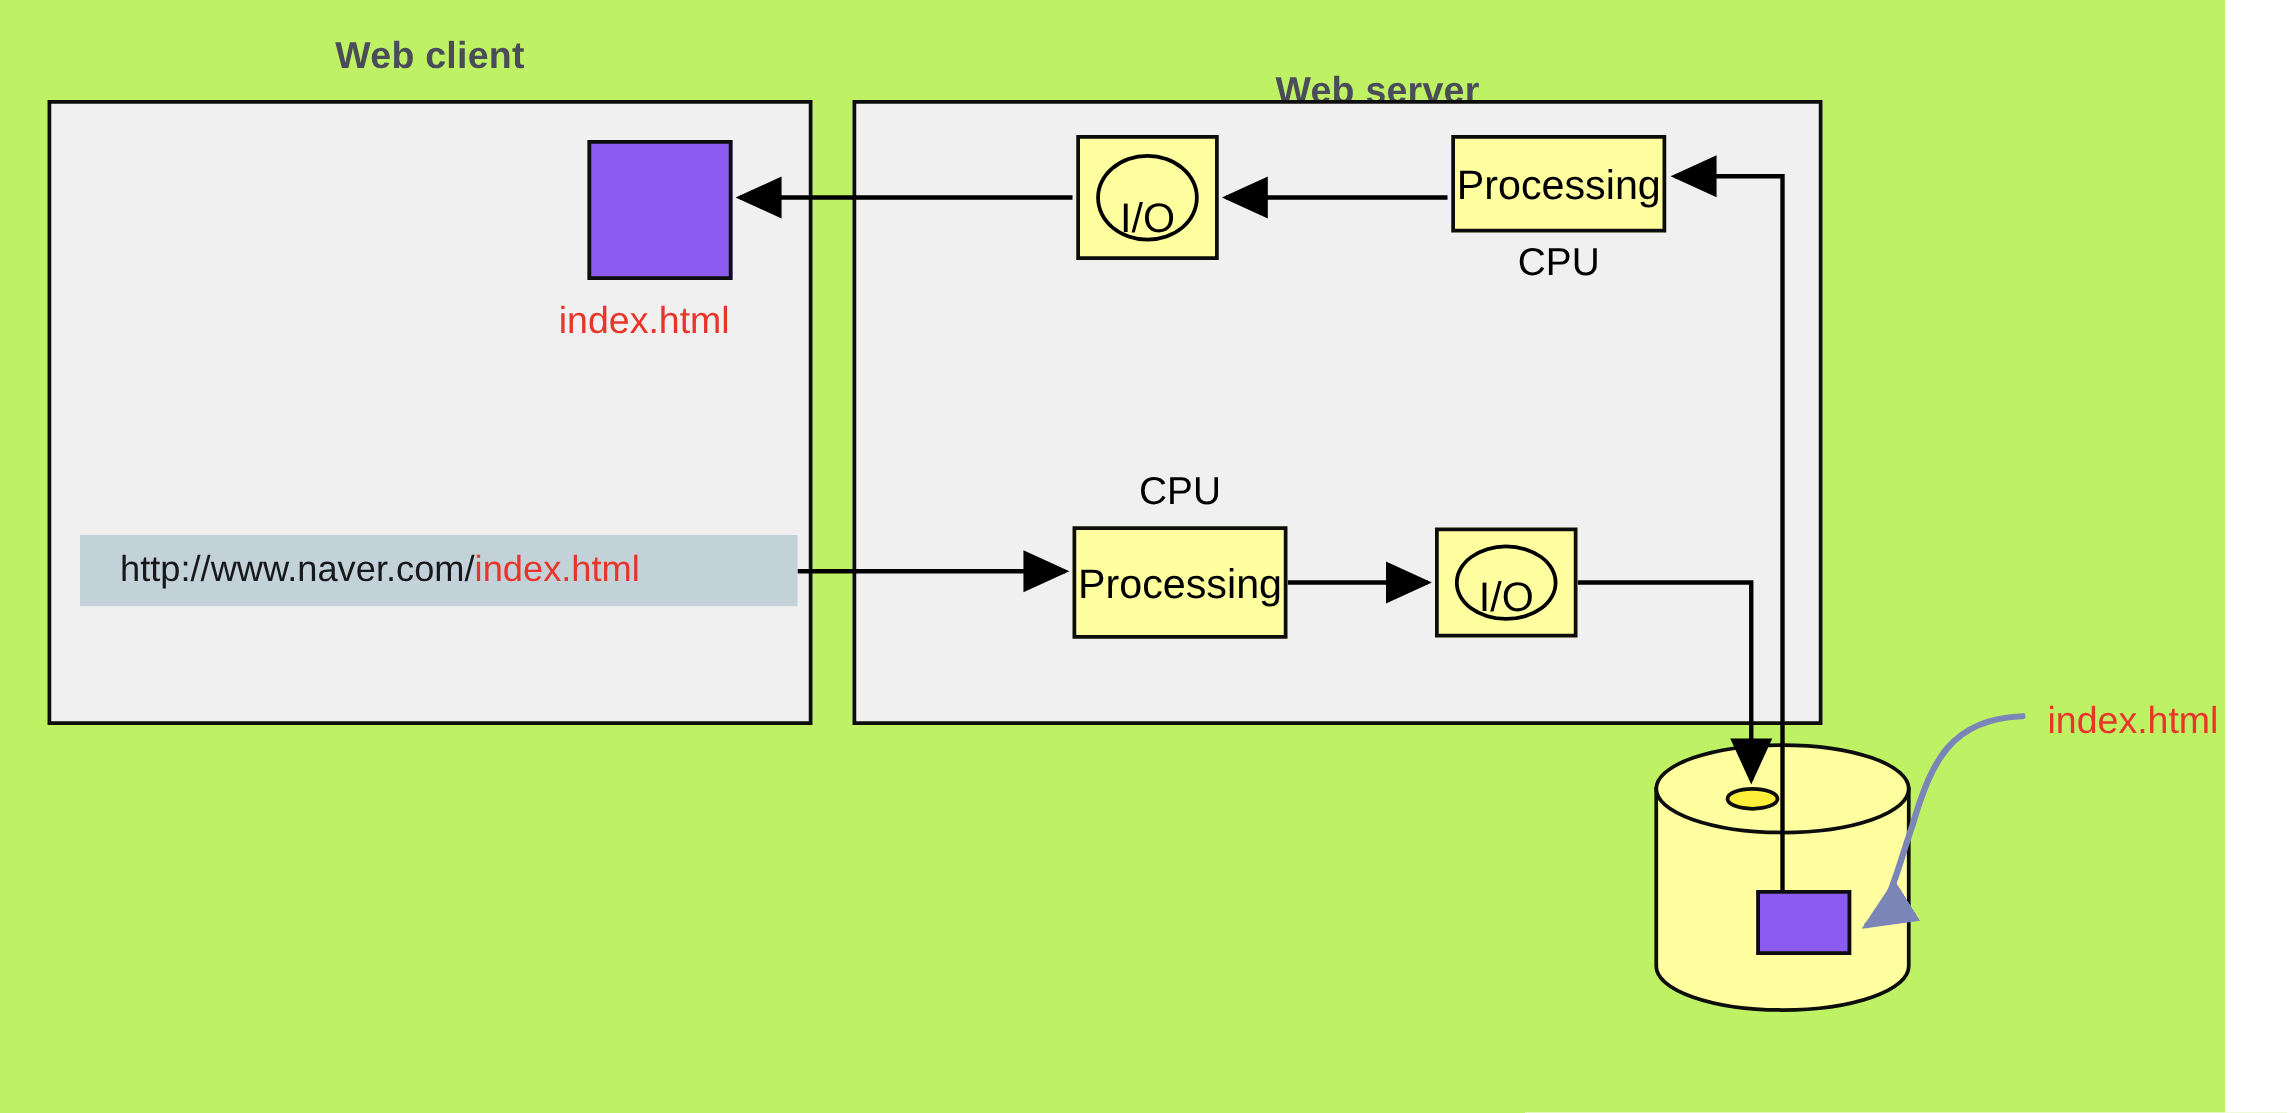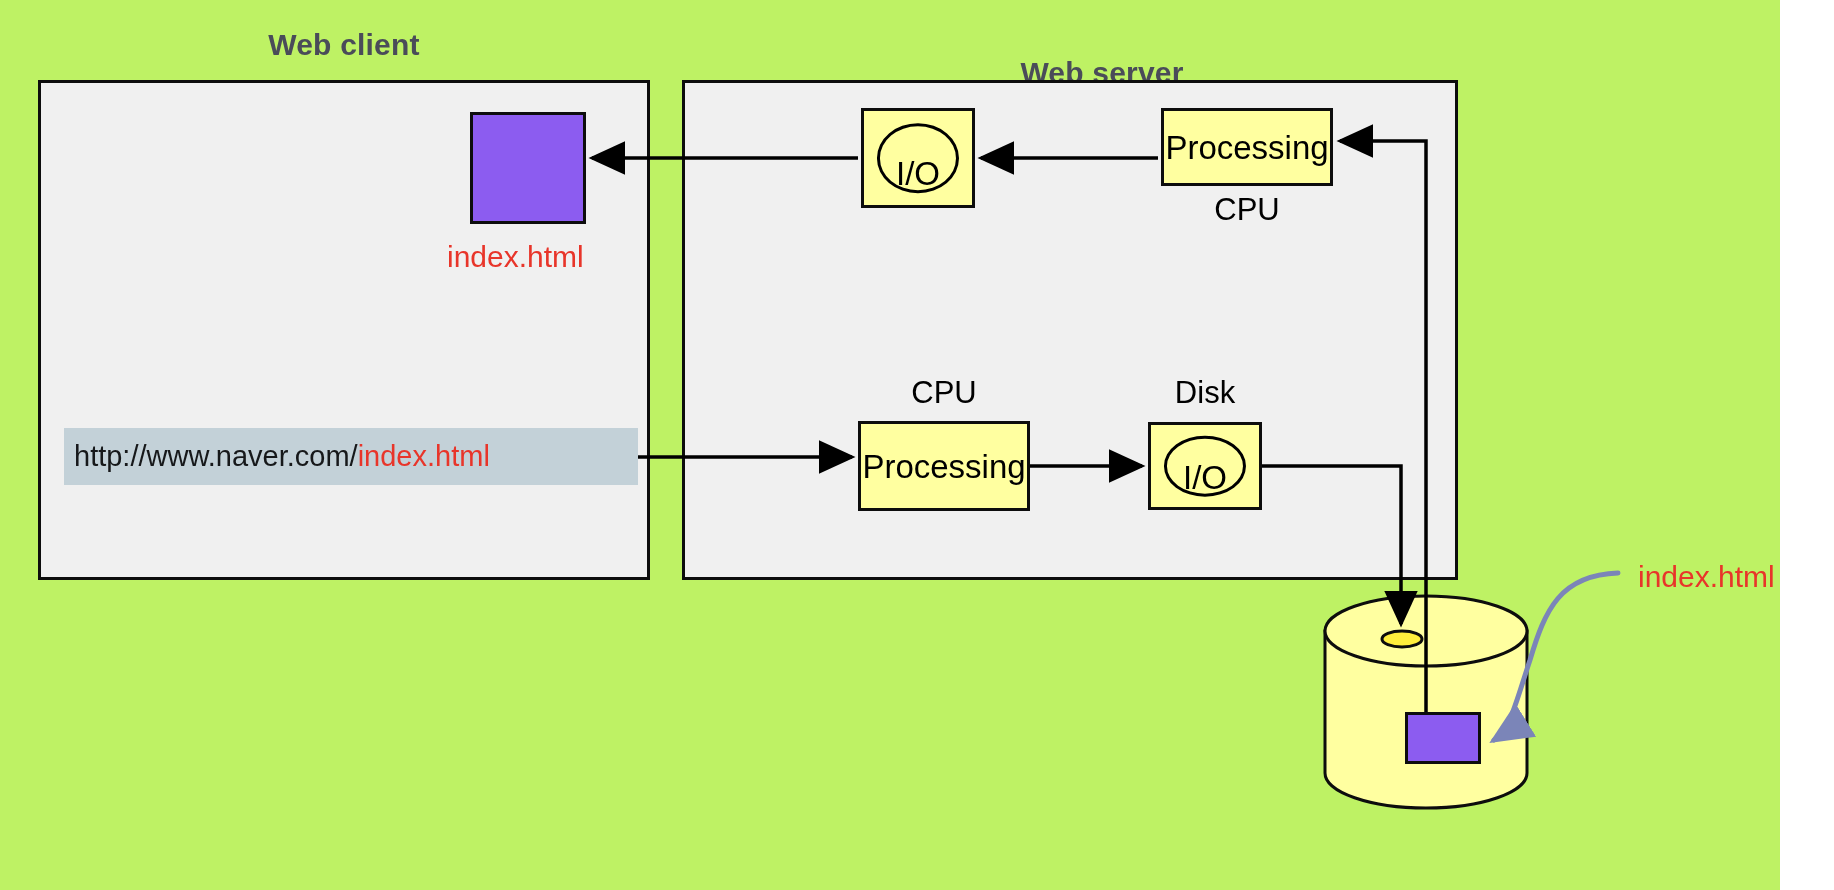--- a/index.html
+++ b/index.html
@@ -120,21 +120,21 @@
   
   #url-bar {
     position: absolute;
     left: 64px;
     top: 428px;
     width: 574px;
     height: 57px;
     background: #c3d1d8;
     display: flex;
     align-items: center;
-    padding-left: 10px;
+    padding-left: 32px;
     box-sizing: border-box;
   }
   #url-bar span {
     font-family: "Liberation Sans", sans-serif;
     font-size: 29px;
     white-space: nowrap;
   }
   .url-host { color: #16181a; }
   .url-file { color: #e8352a; }
 
@@ -220,21 +220,20 @@
   <div class="comp-box" id="box-cpu-processing-bottom">
     <span class="comp-label">Processing</span>
   </div>
   <div class="caption" id="caption-cpu-bottom">CPU</div>
 
   <div class="comp-box" id="box-disk-io">
     <div class="io-ellipse">
       <span class="comp-label">I/O</span>
     </div>
   </div>
-  <div class="caption" id="caption-disk">Disk</div>
 
   <div class="doc-block" id="doc-client"></div>
   <div class="file-label" id="label-index-client">index.html</div>
 
   <div id="url-bar">
     <span class="url-host">http://www.naver.com/</span>
       <span class="url-file">index.html</span>
   </div>
 
   <div class="doc-block" id="doc-disk"></div>

